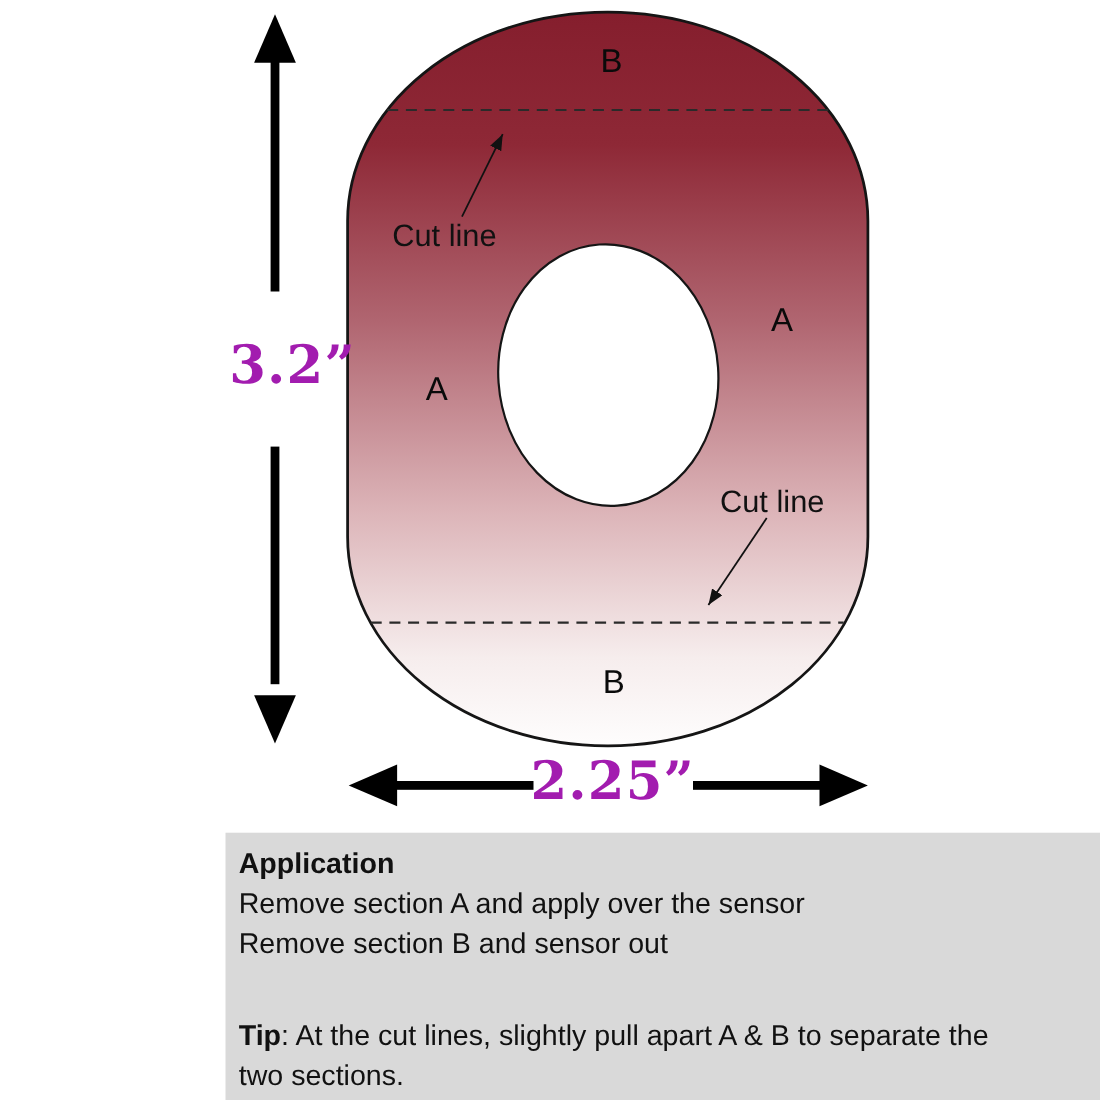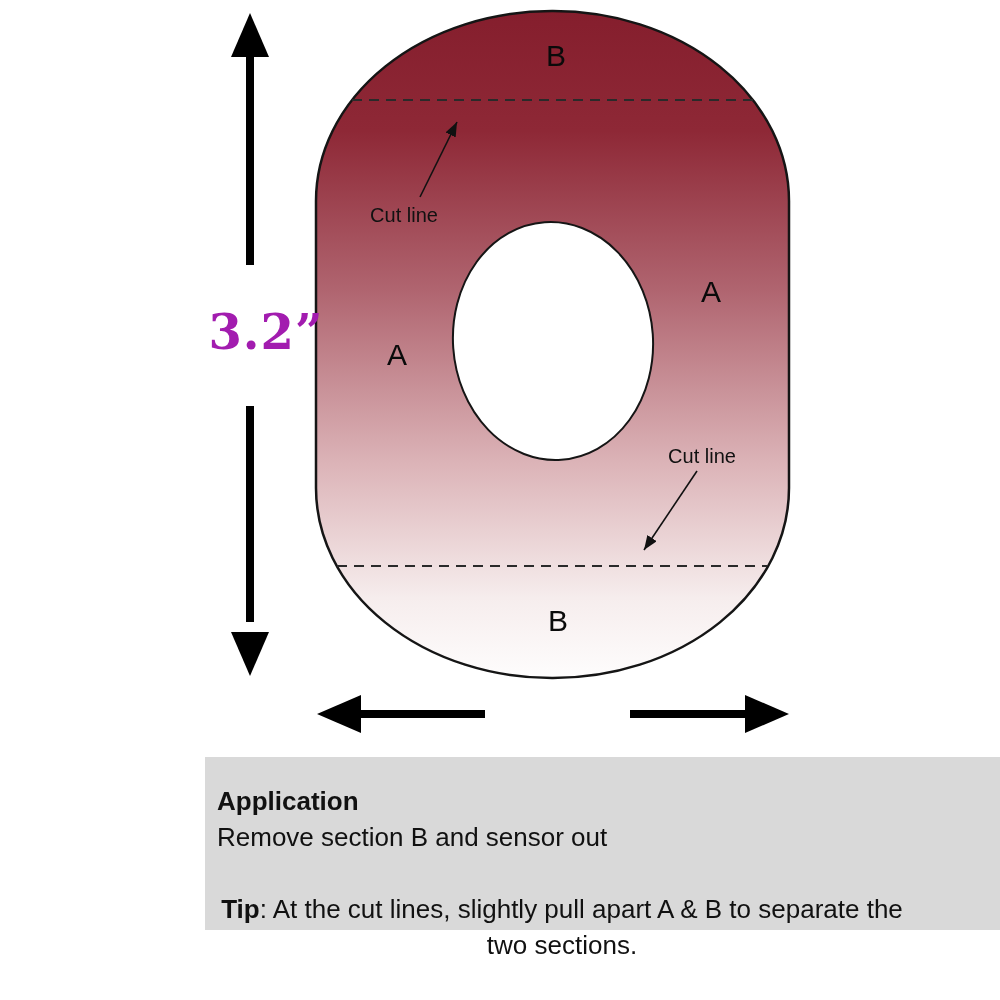--- a/index.html
+++ b/index.html
@@ -3,32 +3,32 @@
 <meta charset="utf-8">
 <style>
   html,body{margin:0;padding:0;background:#ffffff;}
   .canvas{
     position:relative;width:1000px;height:1000px;background:#ffffff;
     font-family:"Liberation Sans",sans-serif;overflow:hidden;
   }
   svg.diagram{position:absolute;left:0;top:0;}
   .overlay{position:absolute;transform:translate(-50%,-50%);white-space:nowrap;}
   .section-letter{font-size:30px;color:#0a0a0a;}
-  .cut-label{font-size:20px;color:#111111;}
+  .cut-label{font-size:28px;color:#111111;}
   .dim-label{
     font-family:"DejaVu Serif","Liberation Serif",serif;
     font-weight:700;font-size:48px;color:#a21caf;letter-spacing:1px;
   }
   .infobox{
-    position:absolute;left:205px;top:757px;width:795px;height:173px;
-    background:#d9d9d9;box-sizing:border-box;padding:26px 0 0 12px;
+    position:absolute;left:205px;top:757px;width:795px;height:243px;
+    background:#d9d9d9;box-sizing:border-box;padding:10px 0 0 12px;
   }
   .infobox .title{font-size:26px;font-weight:700;color:#111111;line-height:36px;}
   .infobox .line{font-size:26px;color:#111111;line-height:36px;width:690px;white-space:normal;}
-  .infobox .tip{margin-top:36px;text-align:center;}
+  .infobox .tip{margin-top:48px;}
   .bold{font-weight:700;}
 </style>
 </head>
 <body>
 
 <div class="canvas">
 
   <svg class="diagram" width="1000" height="760" viewBox="0 0 1000 760">
     <defs>
       <linearGradient id="patchGrad" x1="0" y1="0" x2="0" y2="1">
@@ -71,20 +71,22 @@
 
   <div class="overlay section-letter" style="left:556px;top:56px">B</div>
   <div class="overlay section-letter" style="left:397px;top:355px">A</div>
   <div class="overlay section-letter" style="left:711px;top:292px">A</div>
   <div class="overlay section-letter" style="left:558px;top:621px">B</div>
 
   <div class="overlay cut-label" style="left:404px;top:215px">Cut line</div>
   <div class="overlay cut-label" style="left:702px;top:456px">Cut line</div>
 
   <div class="overlay dim-label" style="left:266px;top:332px">3.2”</div>
+  <div class="overlay dim-label" style="left:557px;top:710px">2.25”</div>
 
   <div class="infobox">
     <div class="title">Application</div>
+    <div class="line">Remove section A and apply over the sensor</div>
     <div class="line">Remove section B and sensor out</div>
     <div class="line tip"><span class="bold">Tip</span><span>: At the cut lines, slightly pull apart A &amp; B to separate the two sections.</span></div>
   </div>
 
 </div>
 
 </body></html>

